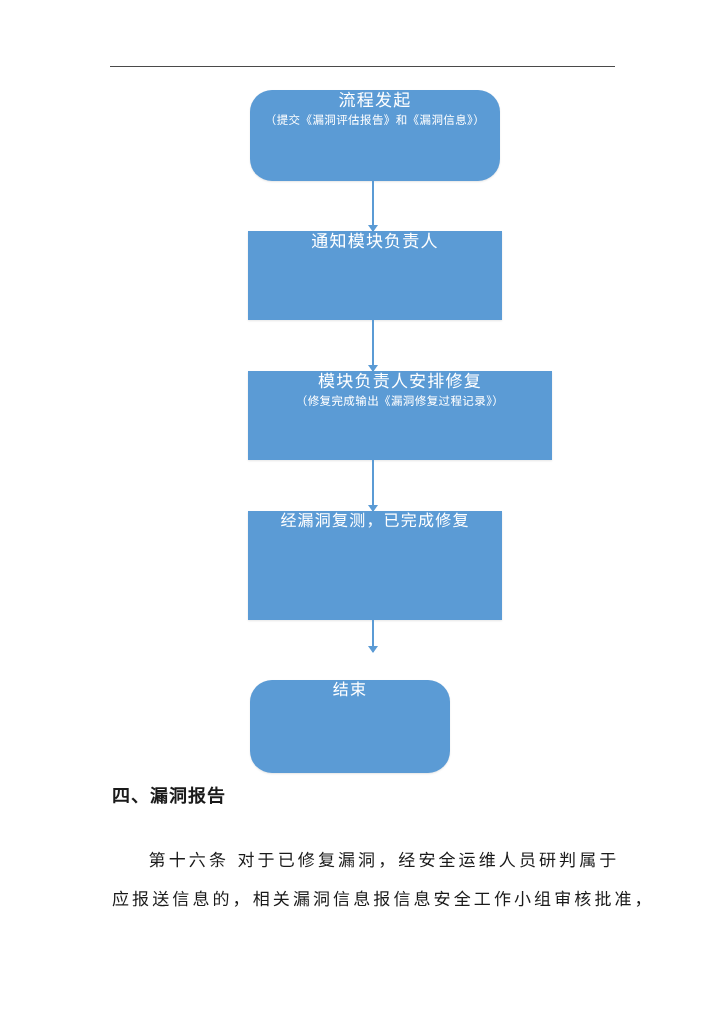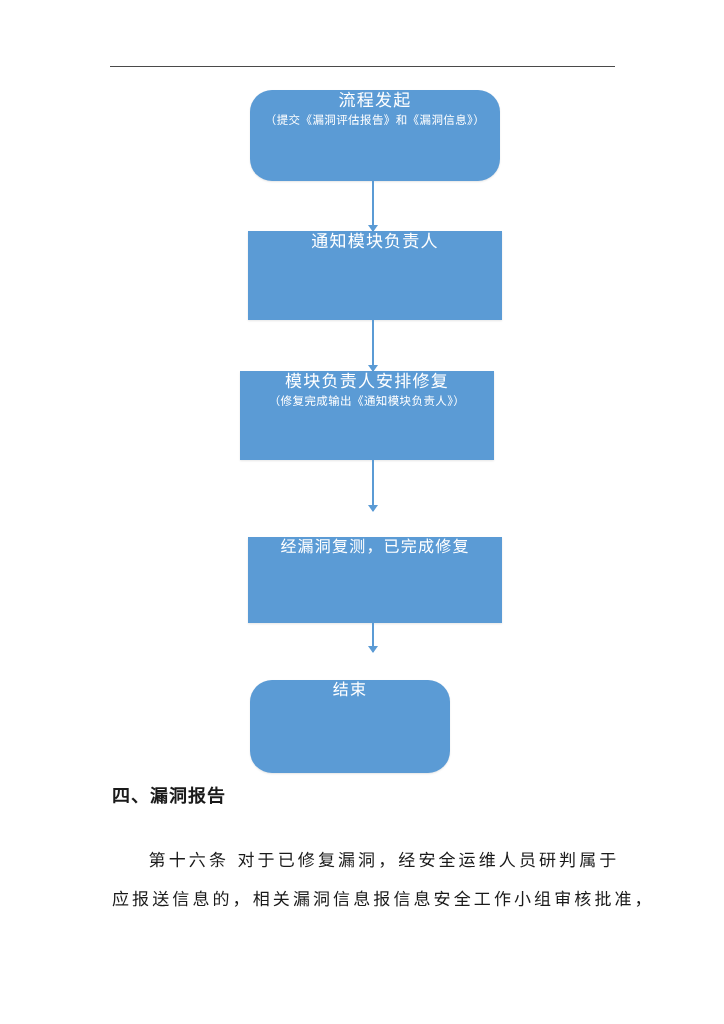--- a/index.html
+++ b/index.html
@@ -77,22 +77,22 @@
     margin-top: 2px;
     white-space: nowrap;
   }
   .node-title.small {
     font-size: 16px;
   }
 
   
   #node-0 { left: 250px; top: 90px;  width: 250px; height: 91px; }
   #node-1 { left: 248px; top: 231px; width: 254px; height: 89px; }
-  #node-2 { left: 240px; top: 371px; width: 254px; height: 89px; }
-  #node-3 { left: 248px; top: 537px; width: 254px; height: 86px; }
+  #node-2 { left: 248px; top: 371px; width: 304px; height: 89px; }
+  #node-3 { left: 248px; top: 511px; width: 254px; height: 109px; }
   #node-4 { left: 250px; top: 652px; width: 200px; height: 93px; margin-top: 28px; }
 
   
   .connector {
     position: absolute;
     left: 372px;
     width: 2px;
     background: #5B9BD5;
   }
   .connector .arrow-head {
@@ -163,21 +163,21 @@
     <div class="node process" id="node-1">
       <div class="node-title">通知模块负责人</div>
     </div>
 
     <div class="connector" id="conn-1">
       <span class="arrow-head"></span>
     </div>
 
     <div class="node process" id="node-2">
       <div class="node-title">模块负责人安排修复</div>
-      <div class="node-sub">（修复完成输出《通知模块负责人》）</div>
+      <div class="node-sub">（修复完成输出《漏洞修复过程记录》）</div>
     </div>
 
     <div class="connector" id="conn-2">
       <span class="arrow-head"></span>
     </div>
 
     <div class="node process" id="node-3">
       <div class="node-title small">经漏洞复测，已完成修复</div>
     </div>
 

